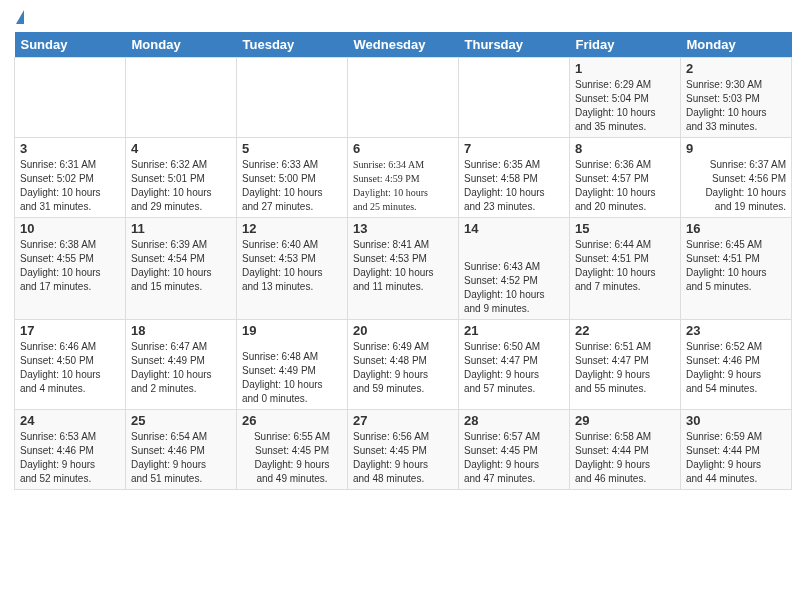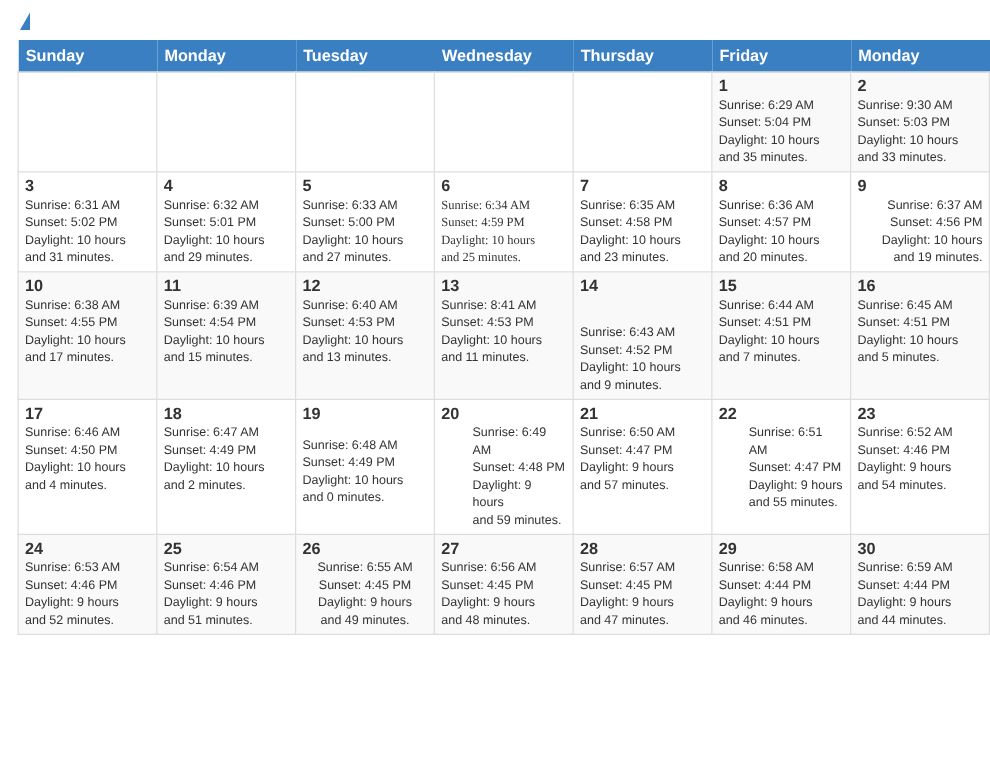--- a/index.html
+++ b/index.html
@@ -269,35 +269,35 @@
           </td>
           <td>
             <div class="day-num">19</div>
             <div class="day-info" style="white-space: pre-line; margin-top: 12px;">Sunrise: 6:48 AM
 Sunset: 4:49 PM
 Daylight: 10 hours
 and 0 minutes.</div>
           </td>
           <td>
             <div class="day-num">20</div>
-            <div class="day-info" style="white-space: pre-line; margin-left: 25px;">Sunrise: 6:49 AM
+            <div class="day-info" style="white-space: pre-line;">Sunrise: 6:49 AM
 Sunset: 4:48 PM
 Daylight: 9 hours
 and 59 minutes.</div>
           </td>
           <td>
             <div class="day-num">21</div>
             <div class="day-info" style="white-space: pre-line;">Sunrise: 6:50 AM
 Sunset: 4:47 PM
 Daylight: 9 hours
 and 57 minutes.</div>
           </td>
           <td>
             <div class="day-num">22</div>
-            <div class="day-info" style="white-space: pre-line; margin-left: 24px;">Sunrise: 6:51 AM
+            <div class="day-info" style="white-space: pre-line;">Sunrise: 6:51 AM
 Sunset: 4:47 PM
 Daylight: 9 hours
 and 55 minutes.</div>
           </td>
           <td>
             <div class="day-num">23</div>
             <div class="day-info" style="white-space: pre-line;">Sunrise: 6:52 AM
 Sunset: 4:46 PM
 Daylight: 9 hours
 and 54 minutes.</div>

